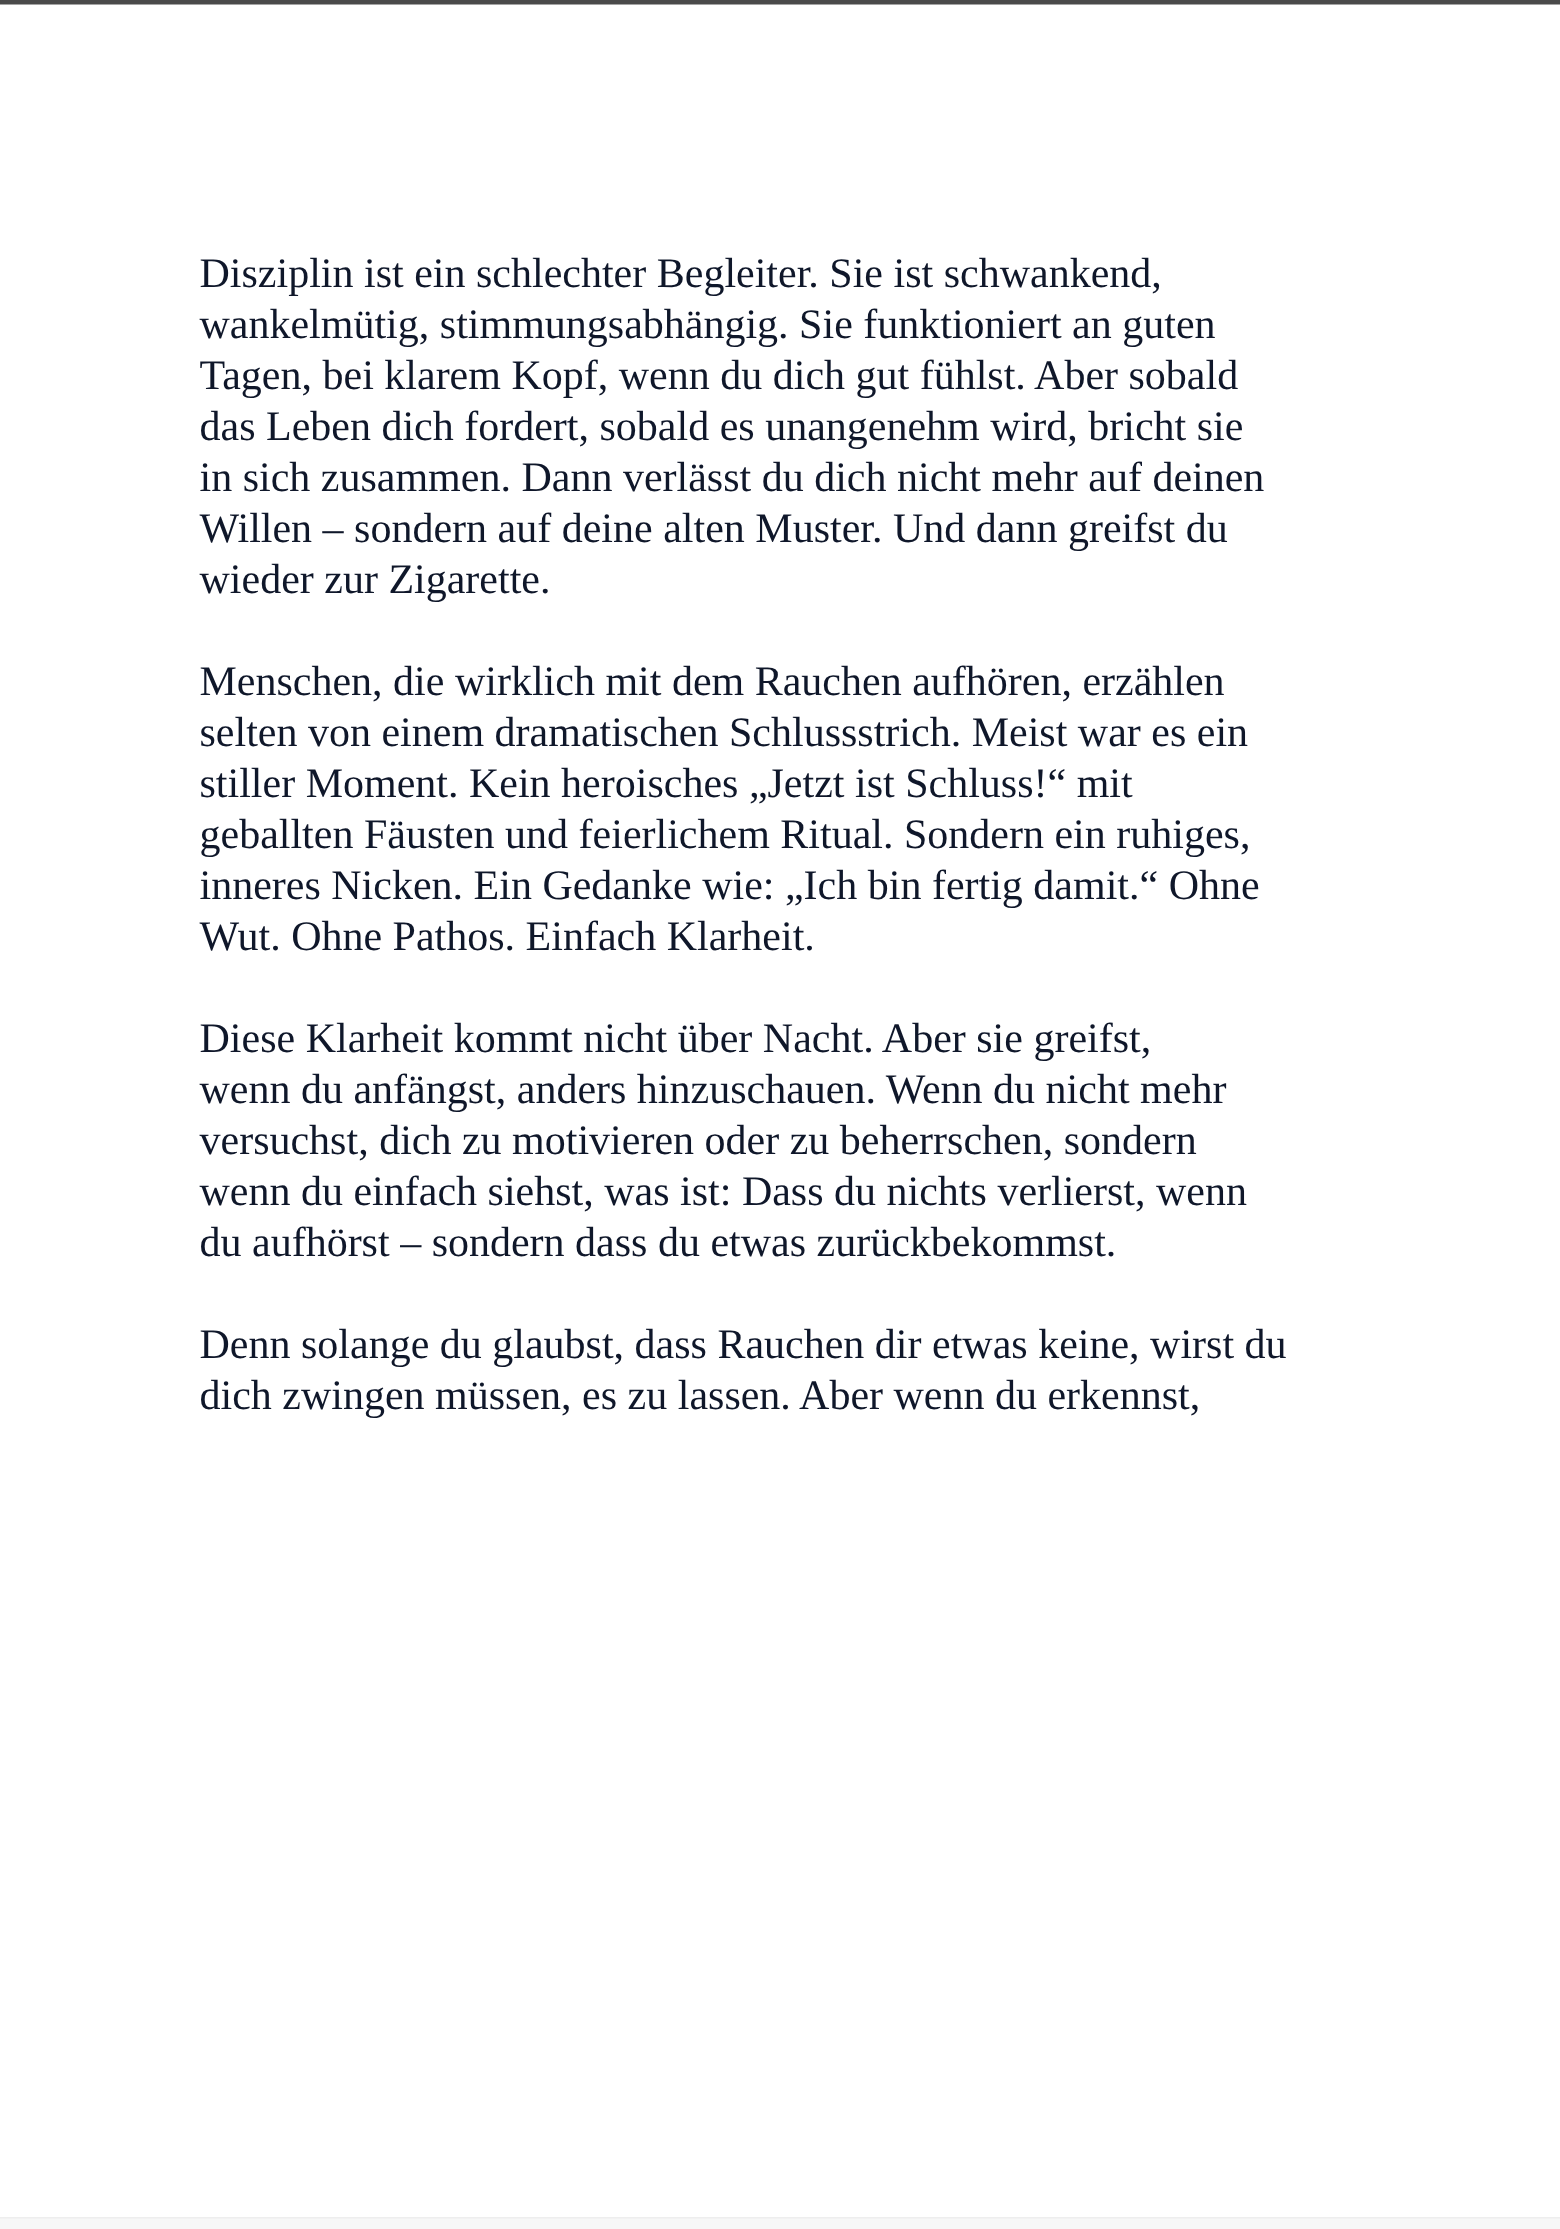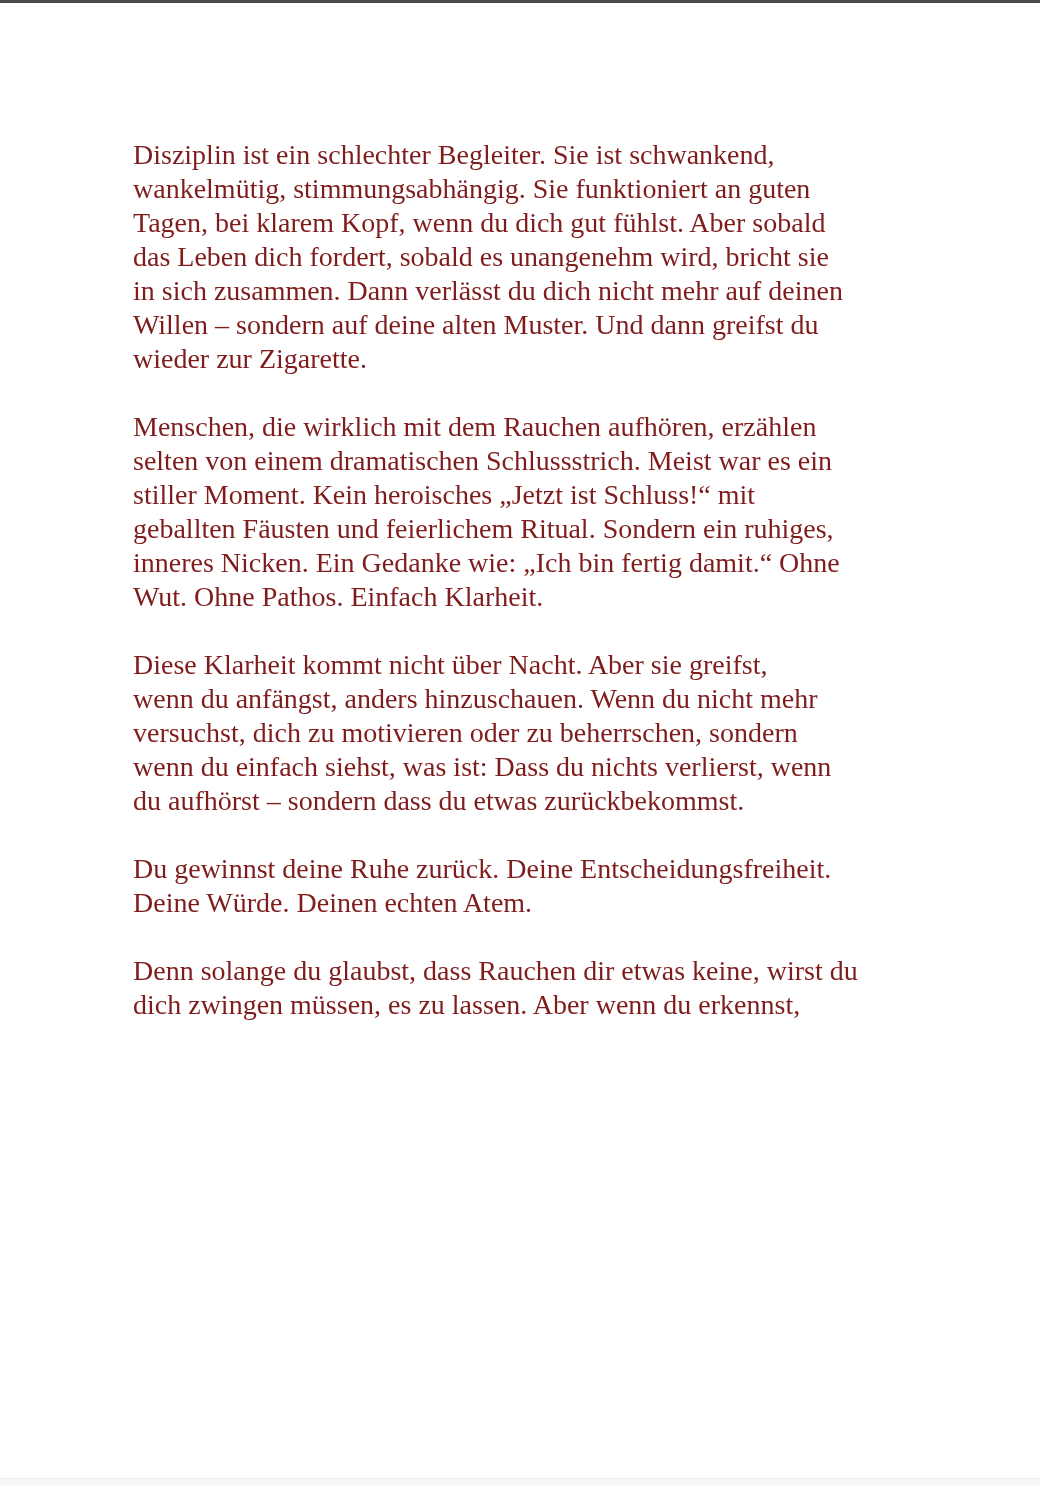--- a/index.html
+++ b/index.html
@@ -39,39 +39,37 @@
   .para {
     margin: 0 0 34px 0;
     white-space: pre; 
   }
 </style>
 </head>
 <body style="background: rgb(255, 255, 255);">
 
 <div class="top-edge" style="background: rgb(74, 74, 74);"></div>
 
-<main class="text-block" id="text-block" style="color: #7f1d1d;">
+<main class="text-block" id="text-block" style="color: #0f172a; margin-top: 28px;">
 
 <p class="para">Disziplin ist ein schlechter Begleiter. Sie ist schwankend,
 wankelmütig, stimmungsabhängig. Sie funktioniert an guten
 Tagen, bei klarem Kopf, wenn du dich gut fühlst. Aber sobald
 das Leben dich fordert, sobald es unangenehm wird, bricht sie
 in sich zusammen. Dann verlässt du dich nicht mehr auf deinen
 Willen – sondern auf deine alten Muster. Und dann greifst du
 wieder zur Zigarette.</p>
     <p class="para">Menschen, die wirklich mit dem Rauchen aufhören, erzählen
 selten von einem dramatischen Schlussstrich. Meist war es ein
 stiller Moment. Kein heroisches „Jetzt ist Schluss!“ mit
 geballten Fäusten und feierlichem Ritual. Sondern ein ruhiges,
 inneres Nicken. Ein Gedanke wie: „Ich bin fertig damit.“ Ohne
 Wut. Ohne Pathos. Einfach Klarheit.</p>
     <p class="para">Diese Klarheit kommt nicht über Nacht. Aber sie greifst,
 wenn du anfängst, anders hinzuschauen. Wenn du nicht mehr
 versuchst, dich zu motivieren oder zu beherrschen, sondern
 wenn du einfach siehst, was ist: Dass du nichts verlierst, wenn
 du aufhörst – sondern dass du etwas zurückbekommst.</p>
-    <p class="para">Du gewinnst deine Ruhe zurück. Deine Entscheidungsfreiheit.
-Deine Würde. Deinen echten Atem.</p>
     <p class="para">Denn solange du glaubst, dass Rauchen dir etwas keine, wirst du
 dich zwingen müssen, es zu lassen. Aber wenn du erkennst,</p>
   </main>
 
 <div class="bottom-edge" style="background: rgb(247, 247, 247);"></div>
 
 </body></html>

